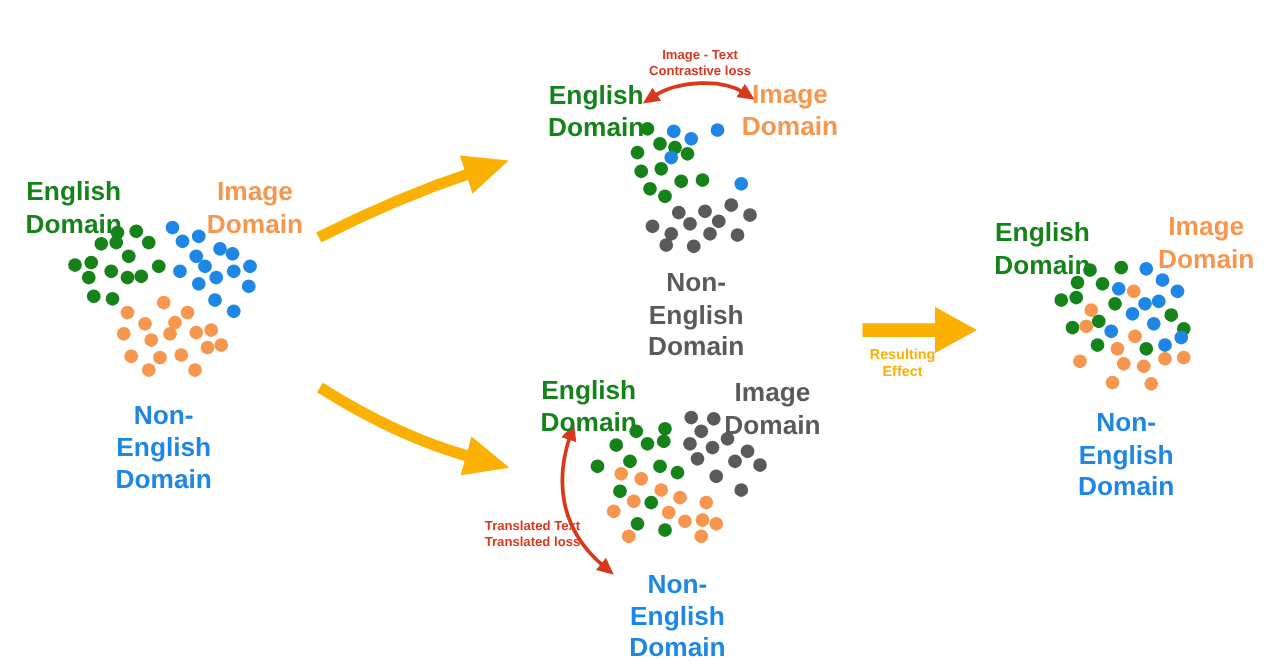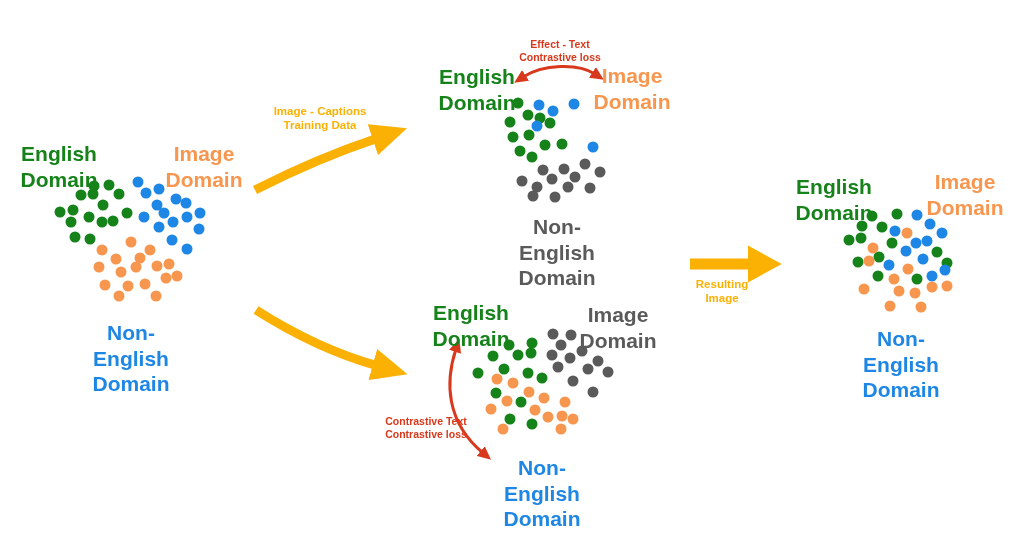--- a/index.html
+++ b/index.html
@@ -235,28 +235,27 @@
         <circle cx="921" cy="307" r="5.5" fill="#F7964E"></circle>
       </g>
   </svg>
 
   <div id="l-left-en" class="lbl lbl-domain c-green">English Domain</div>
   <div id="l-left-img" class="lbl lbl-domain c-orange">Image Domain</div>
   <div id="l-left-non" class="lbl lbl-domain c-blue">Non-English Domain</div>
 
   <div id="l-top-en" class="lbl lbl-domain c-green">English Domain</div>
   <div id="l-top-img" class="lbl lbl-domain c-orange">Image Domain</div>
-  <div id="l-top-loss" class="lbl lbl-loss c-red">Effect - Text Contrastive loss</div>
+  <div id="l-top-loss" class="lbl lbl-loss c-red">Image - Text Contrastive loss</div>
   <div id="l-top-non" class="lbl lbl-domain c-gray">Non-English Domain</div>
 
   <div id="l-bot-en" class="lbl lbl-domain c-green">English Domain</div>
   <div id="l-bot-img" class="lbl lbl-domain c-gray">Image Domain</div>
-  <div id="l-bot-loss" class="lbl lbl-loss c-red">Contrastive Text Contrastive loss</div>
+  <div id="l-bot-loss" class="lbl lbl-loss c-red">Translated Text Translated loss</div>
   <div id="l-bot-non" class="lbl lbl-domain c-blue">Non-English Domain</div>
 
   <div id="l-right-en" class="lbl lbl-domain c-green">English Domain</div>
   <div id="l-right-img" class="lbl lbl-domain c-orange">Image Domain</div>
   <div id="l-right-non" class="lbl lbl-domain c-blue">Non-English Domain</div>
 
-  <div id="l-arr-cap" class="lbl lbl-arrow c-yellow">Image - Captions Training Data</div>
-  <div id="l-arr-res" class="lbl lbl-arrow c-yellow">Resulting Image</div>
+  <div id="l-arr-res" class="lbl lbl-arrow c-yellow">Resulting Effect</div>
 
 </div>
 
 </body></html>

